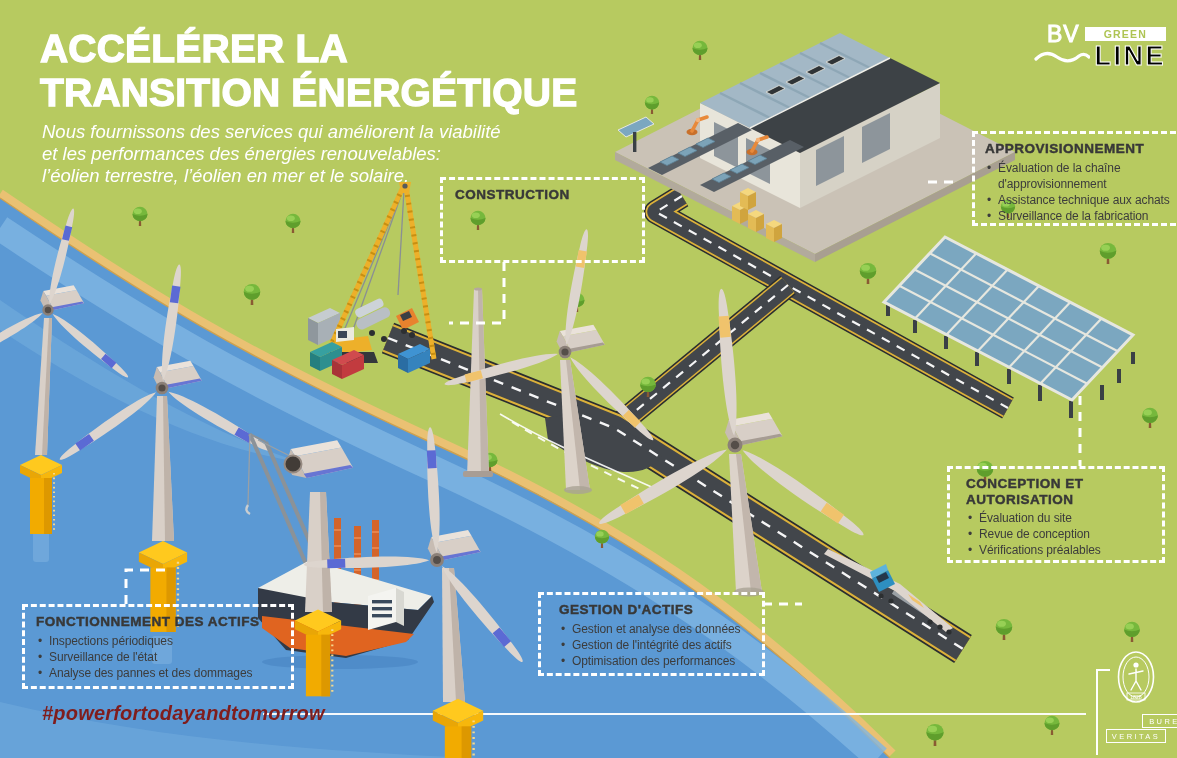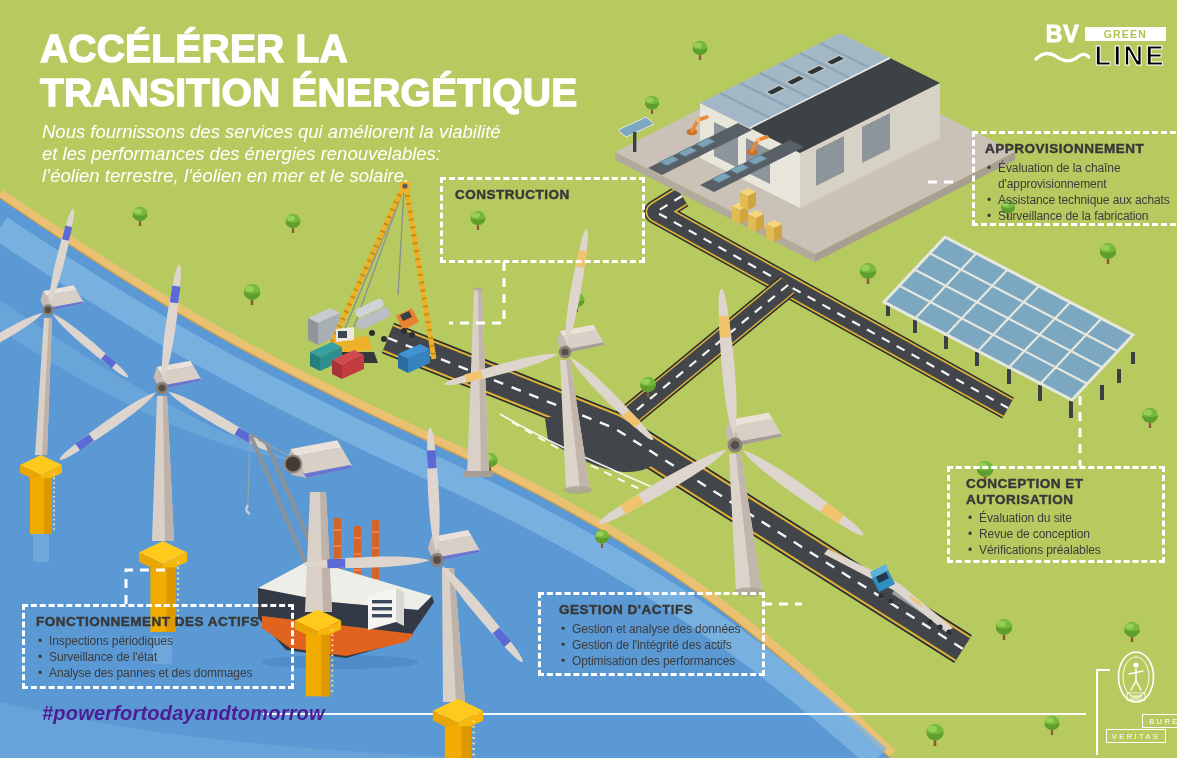--- a/index.html
+++ b/index.html
@@ -19,27 +19,27 @@
   .svc-items{margin:0;padding:0;list-style:none;font-size:12px;letter-spacing:-.1px;line-height:1.34;}
   .svc-items li{position:relative;padding-left:13px;}
   .svc-items li::before{content:"•";position:absolute;left:2px;top:0;}
 
   #box-construction{left:440px;top:177px;width:205px;height:86px;}
   #box-approvisionnement{left:953px;top:131px;width:213px;height:95px;padding-left:10px;margin-left:19px;}
   #box-conception{left:947px;top:466px;width:218px;height:97px;padding-left:16px;}
   #box-gestion{left:538px;top:592px;width:227px;height:84px;padding-left:18px;}
   #box-fonctionnement{left:22px;top:604px;width:272px;height:85px;padding-left:11px;}
 
-  .hashtag{position:absolute;left:42px;top:702px;color:#4c1d95;font-weight:bold;font-style:italic;
+  .hashtag{position:absolute;left:42px;top:702px;color:#7f1d1d;font-weight:bold;font-style:italic;
            font-size:20px;letter-spacing:.2px;}
 
   .bv-logo{position:absolute;left:1024px;top:25px;width:142px;}
   .bv-row1{display:flex;align-items:center;justify-content:flex-end;gap:5px;height:18px;}
   .bv-row2{display:flex;align-items:center;justify-content:flex-end;gap:4px;margin-top:-2px;}
-  .bv-bv{font-size:23px;font-weight:bold;color:#fff;-webkit-text-stroke:1px #fff;letter-spacing:1px;}
+  .bv-bv{font-size:23px;font-weight:normal;color:#fff;-webkit-text-stroke:1px #fff;letter-spacing:1px;}
   .bv-green{background:#fff;color:#aec453;font-size:10.5px;font-weight:bold;
             padding:1px 19px;letter-spacing:1.2px;}
   .bv-line{font-size:27px;font-weight:bold;color:#000000;-webkit-text-stroke:1px #fff;letter-spacing:2.5px;}
 
   .bv-seal{position:absolute;left:1090px;top:645px;width:82px;height:110px;}
   .seal-bracket{position:absolute;left:6px;top:24px;width:12px;height:84px;
                 border-left:2px solid #fff;border-top:2px solid #fff;}
   .seal-emblem{position:absolute;left:18px;top:0;}
   .seal-label{position:absolute;left:16px;width:58px;border:1px solid #fff;color:#fff;
               font-size:7.5px;letter-spacing:2.4px;text-align:center;padding:2px 0 1px;}

